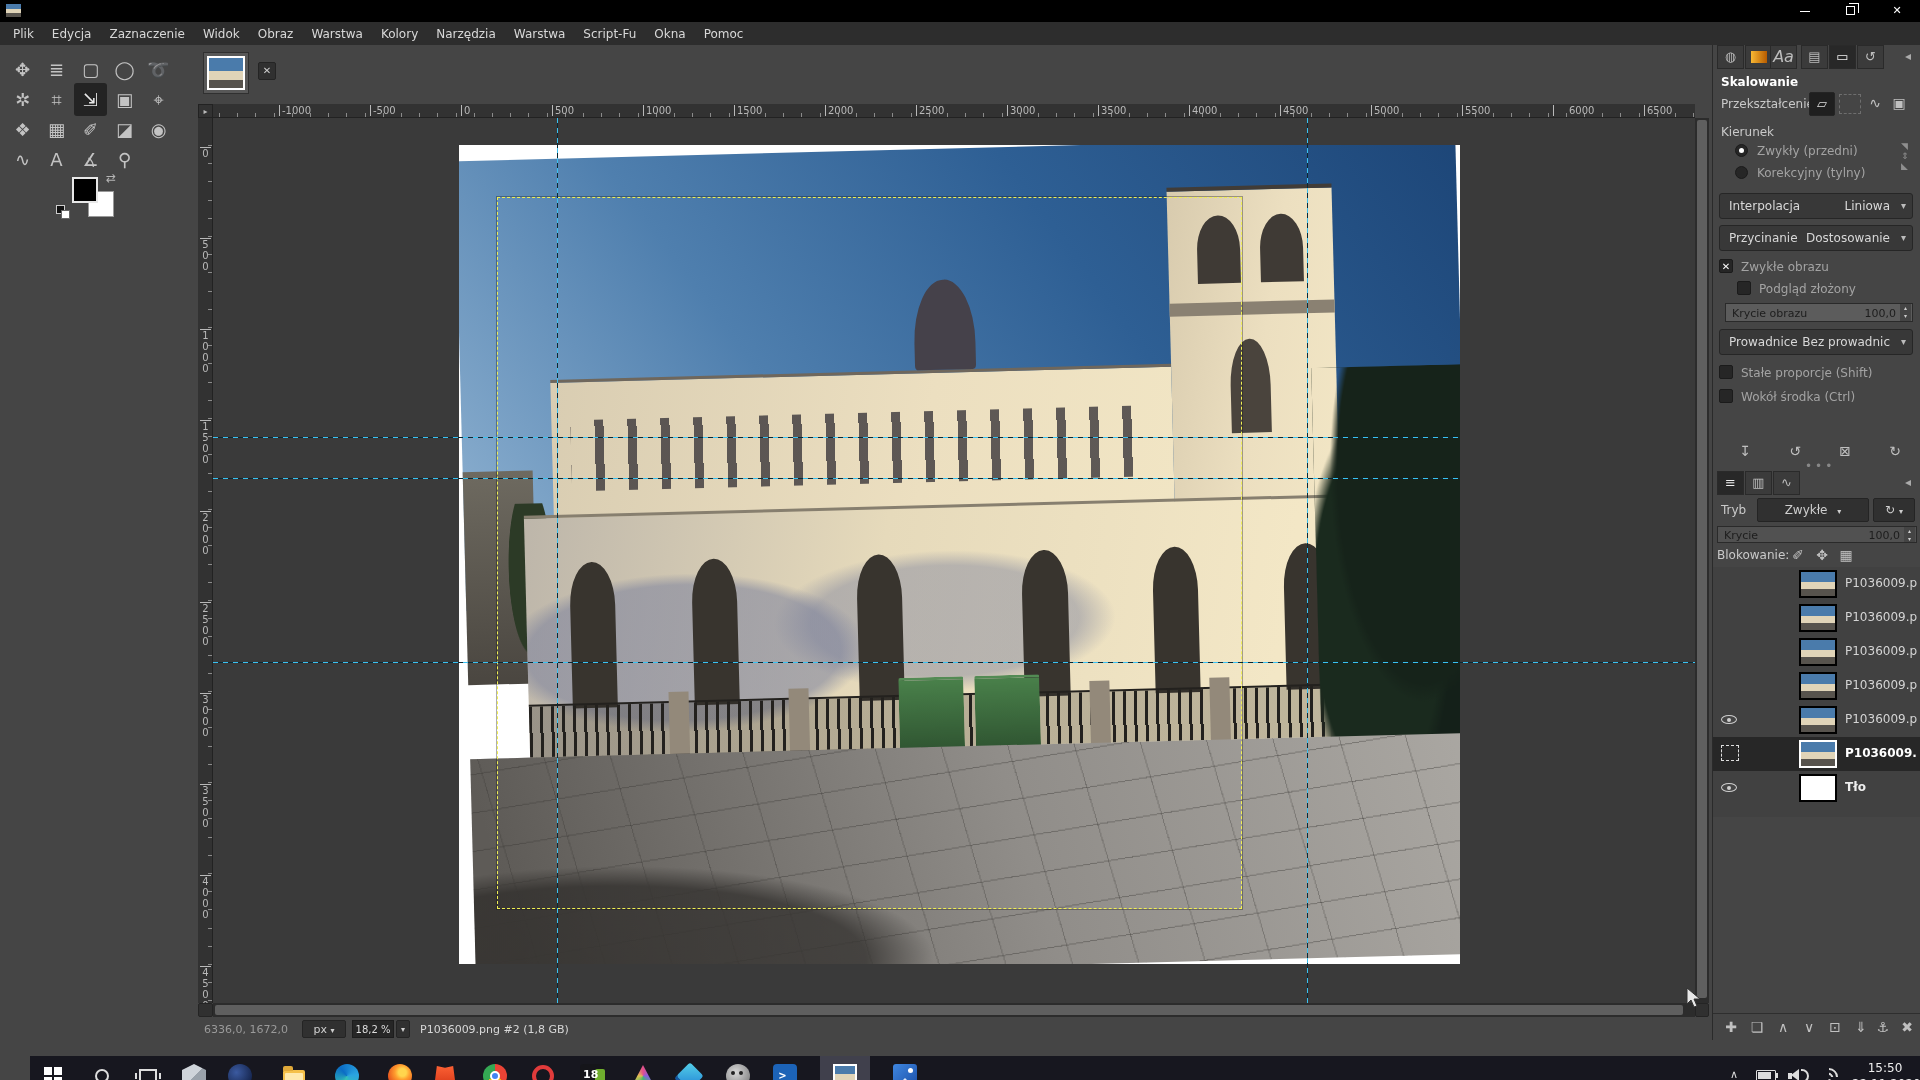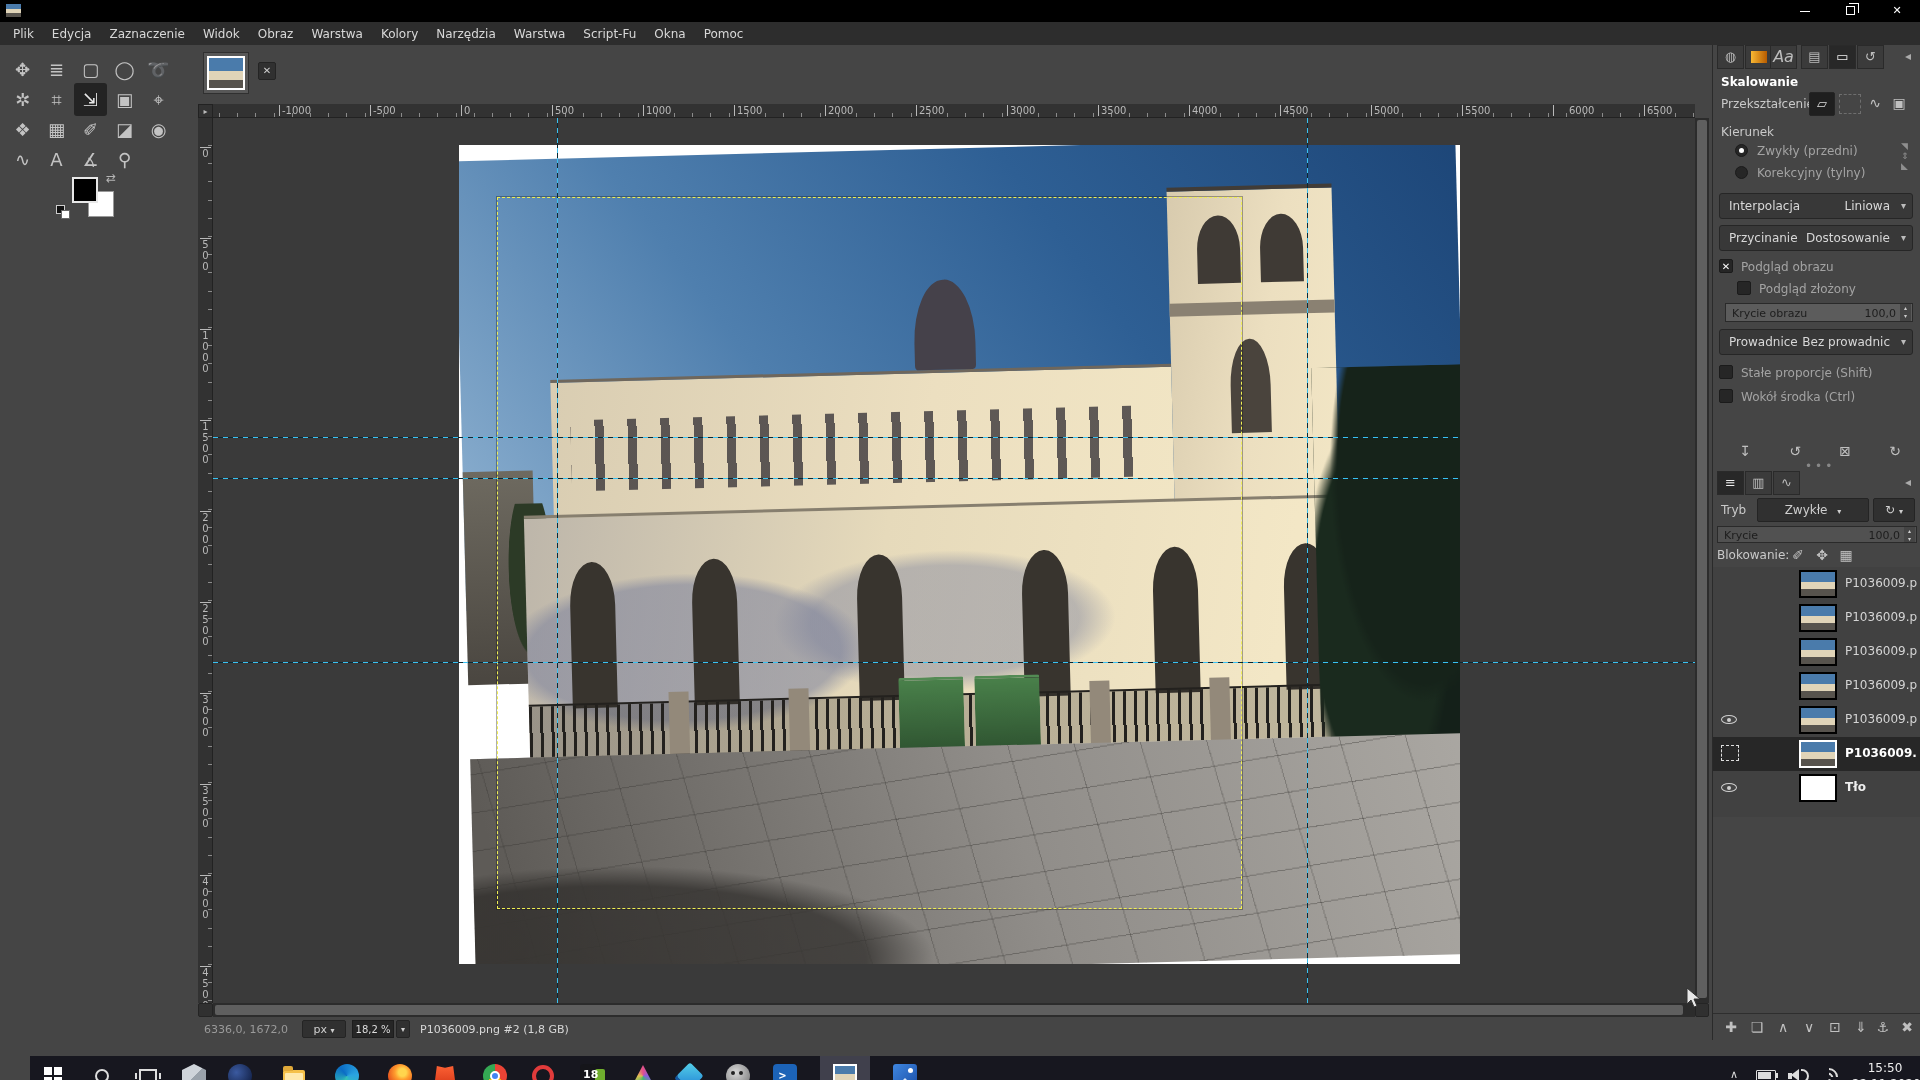--- a/index.html
+++ b/index.html
@@ -306,21 +306,21 @@
     <span class="val">Liniowa</span>
     <span class="arr">▾</span>
   </div>
   <div class="optbtn" style="top:180px;">
     <span class="lab">Przycinanie</span>
     <span class="val">Dostosowanie</span>
     <span class="arr">▾</span>
   </div>
 
   <div class="cb" style="left:6px;top:214px;">✕</div>
-  <div class="abs dimlab" style="left:28px;top:215px;">Podgląd obrazu</div>
+  <div class="abs dimlab" style="left:28px;top:215px;">Zwykłe obrazu</div>
   <div class="cb" style="left:24px;top:236px;"></div>
   <div class="abs dimlab" style="left:46px;top:237px;">Podgląd złożony</div>
 
   <div class="slider" style="left:12px;top:258px;width:188px;height:19px;">
     <span class="abs" style="left:6px;top:3px;">Krycie obrazu</span>
     <span class="abs" style="right:16px;top:3px;">100,0</span>
     <span class="spin">▴<br>▾</span>
   </div>
 
   <div class="optbtn" style="top:284px;">

